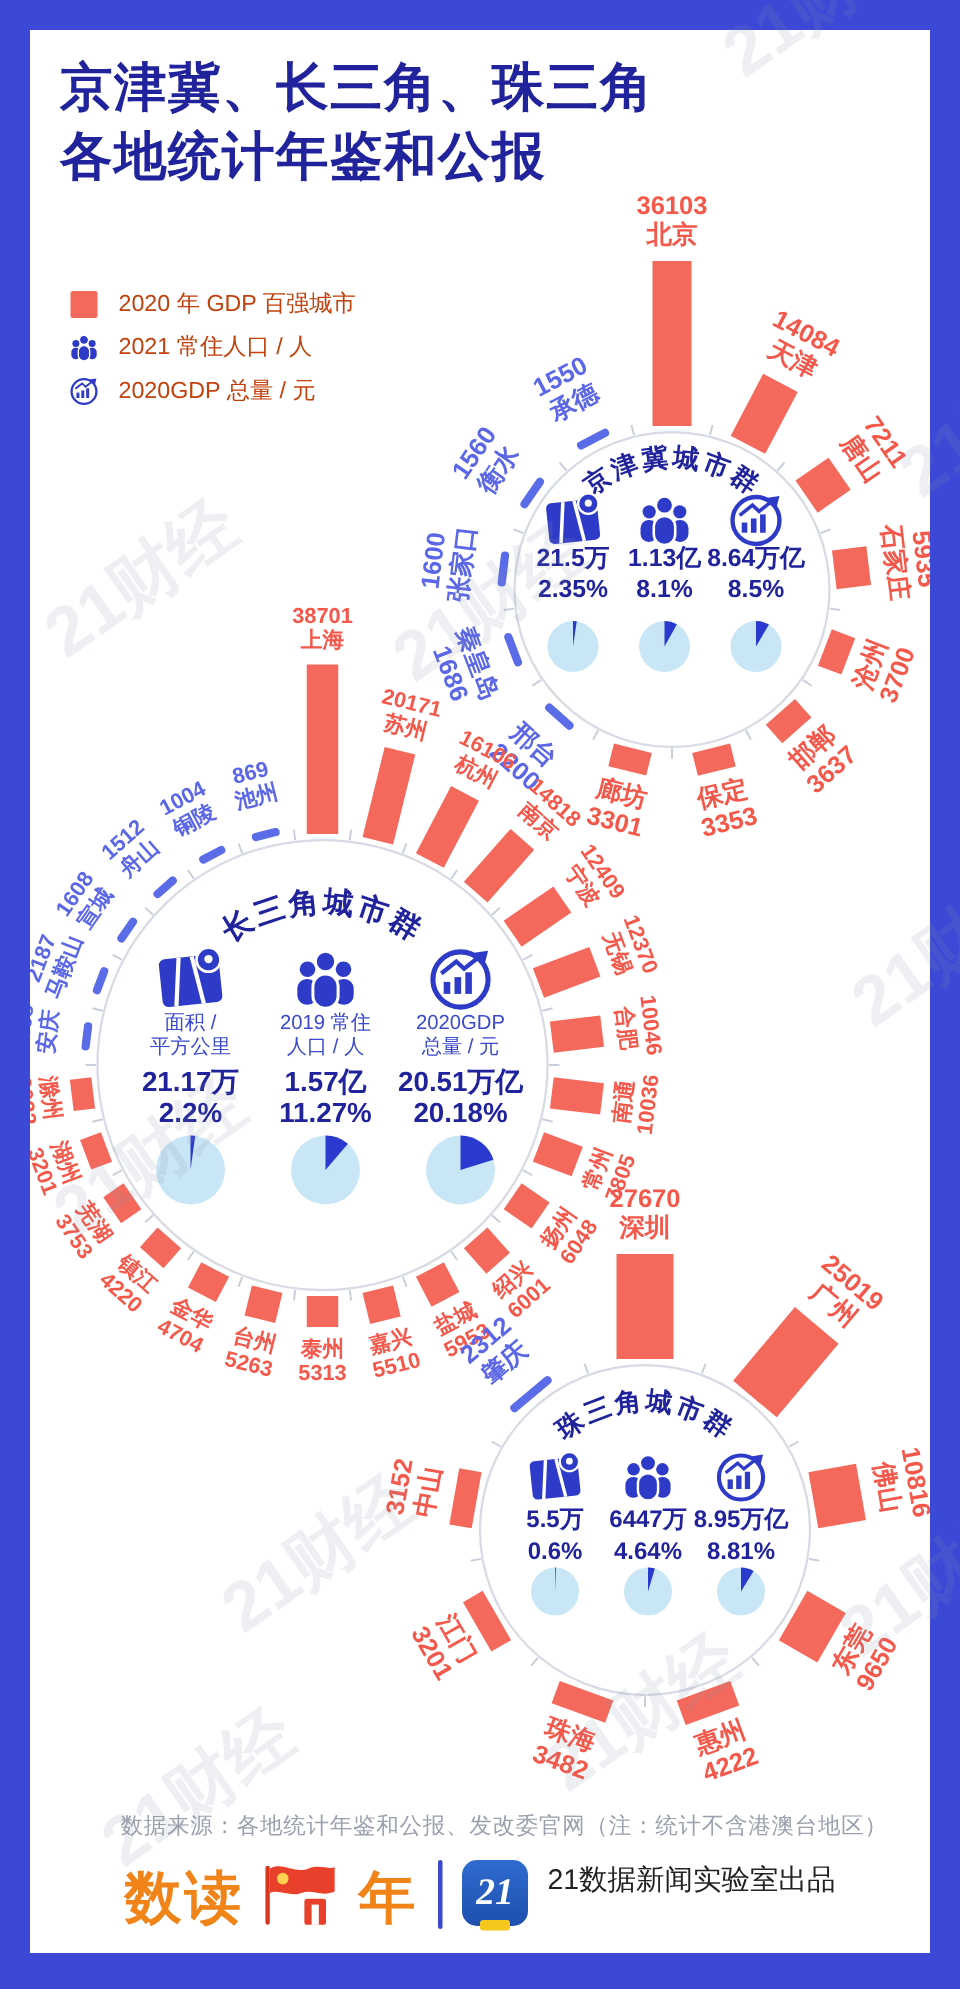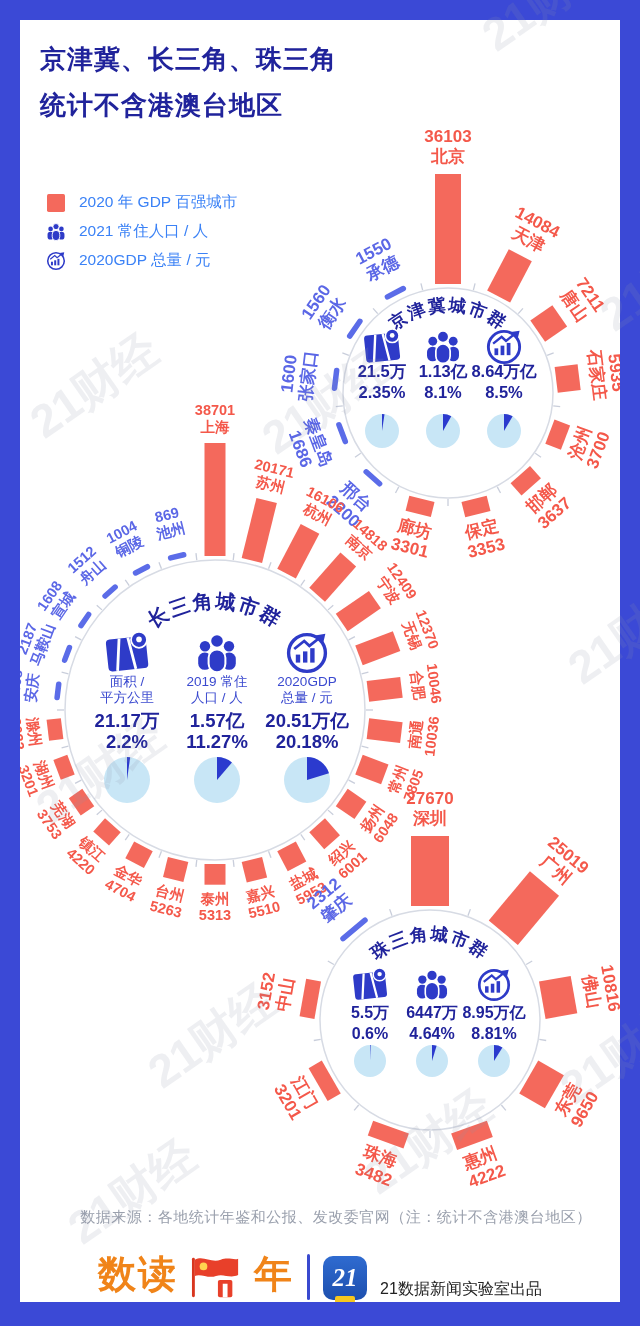--- a/index.html
+++ b/index.html
@@ -7,70 +7,70 @@
     width:640px;height:1326px;position:relative;overflow:hidden;
     background:#3b49d6;
     font-family:"Liberation Sans", sans-serif;
   }
   .card{
     position:absolute;left:20px;top:20px;width:600px;height:1282px;
     background:#ffffff;overflow:hidden;
   }
   .page-title{
     position:absolute;left:20px;top:16px;z-index:2;
-    font-size:26px;font-weight:bold;line-height:46px;letter-spacing:1px;
+    font-size:35px;font-weight:bold;line-height:46px;letter-spacing:1px;
     color:#20239b;
   }
   .legend{position:absolute;left:24px;top:168px;z-index:2;}
   .legend-row{display:flex;align-items:center;height:29px;}
   .legend-row .licon{width:24px;height:24px;flex:0 0 24px;overflow:visible;}
-  .legend-row .ltext{margin-left:11px;font-size:15.5px;color:#3b82f6;}
+  .legend-row .ltext{margin-left:11px;font-size:15.5px;color:#c2410c;}
   svg.radial{position:absolute;overflow:visible;z-index:2;}
   #c1{left:220px;top:95px;width:400px;height:450px;}
   #c2{left:-10px;top:380px;width:480px;height:560px;}
   #c3{left:225px;top:755px;width:400px;height:440px;}
   .src-line{
     position:absolute;left:16px;top:1188px;width:100%;text-align:center;z-index:2;
     font-size:15px;color:#9aa0ad;letter-spacing:0.5px;
   }
   .brand-row{
     position:absolute;left:0;top:1220px;width:100%;height:60px;z-index:2;
-    display:flex;align-items:flex-end;justify-content:center;gap:13px;
+    display:flex;align-items:flex-start;justify-content:center;gap:13px;
   }
   .brand-text{font-size:38px;font-weight:bold;color:#f08419;letter-spacing:2px;}
   .brand-flag{width:50px;height:46px;}
   .brand-divider{width:3px;height:46px;background:#3949cf;border-radius:2px;}
   .badge21{
     position:relative;width:44px;height:44px;border-radius:10px;
     background:linear-gradient(180deg,#2f6bd0,#1d4fae);
     display:flex;align-items:center;justify-content:center;
   }
   .badge21 .b21{
     color:#ffffff;font-weight:bold;font-style:italic;font-size:25px;
     font-family:"Liberation Serif", serif;
   }
   .badge21 .btab{
     position:absolute;bottom:-3px;left:12px;width:20px;height:7px;
     background:#f6c71d;border-radius:2px;
   }
-  .production{font-size:16px;color:#222222;}
+  .production{font-size:19px;color:#222222;}
   .wm{
     position:absolute;z-index:5;pointer-events:none;white-space:nowrap;
     font-size:46px;font-weight:bold;color:rgba(140,146,170,0.15);
     transform:rotate(-35deg);transform-origin:left top;
   }
 </style>
 </head>
 <body>
 
 <div class="card">
 
   <div class="page-title">
     <div>京津冀、长三角、珠三角</div>
-    <div>统计不含港澳台地区</div>
+    <div>各地统计年鉴和公报</div>
   </div>
 
   <div class="legend">
     <div class="legend-row">
       <svg class="licon" viewBox="-14 -14 28 28">
           <rect x="-10.5" y="-10.5" width="21" height="21" rx="2" fill="#f4695c"></rect>
         </svg>
       <span class="ltext">2020 年 GDP 百强城市</span>
     </div>
     <div class="legend-row">

